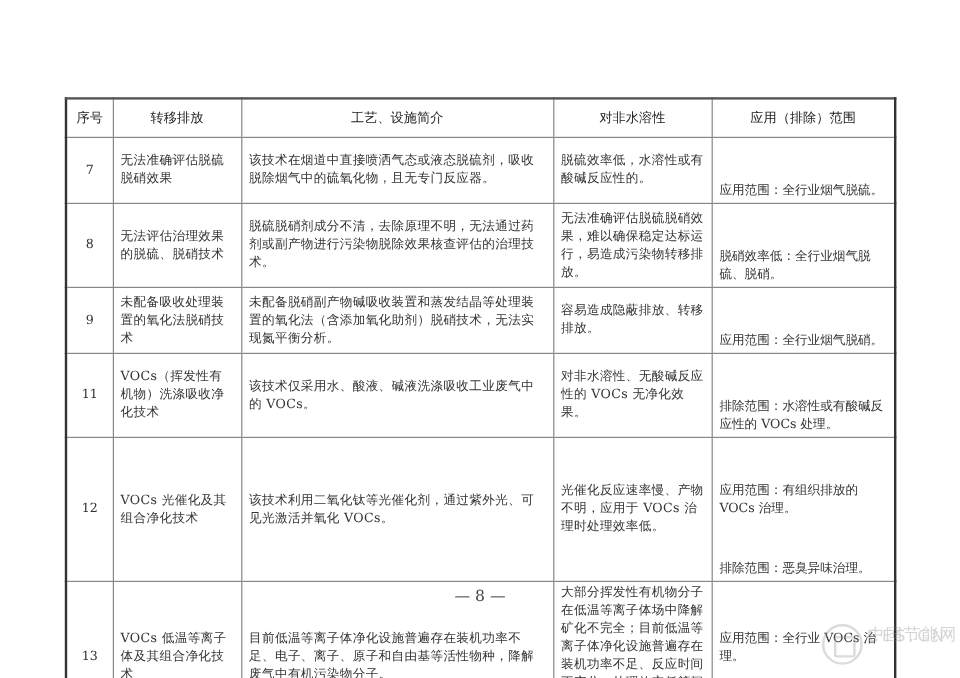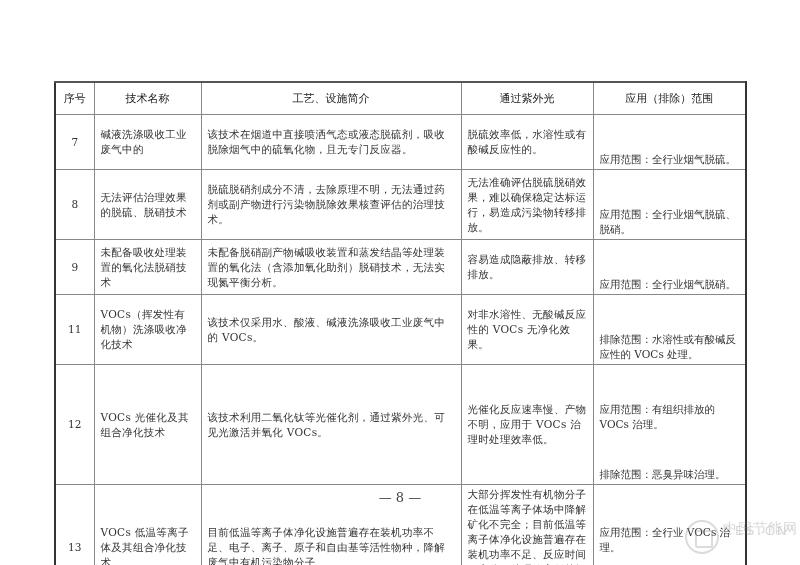--- a/index.html
+++ b/index.html
@@ -58,43 +58,43 @@
   <colgroup>
     <col style="width:39px">
     <col style="width:107px">
     <col style="width:260px">
     <col style="width:132px">
     <col style="width:153px">
   </colgroup>
   <thead>
     <tr>
       <th>序号</th>
-      <th>技术名称</th>
+      <th>转移排放</th>
       <th>工艺、设施简介</th>
-      <th>通过紫外光</th>
+      <th>对非水溶性</th>
       <th>应用（排除）范围</th>
     </tr>
   </thead>
   <tbody>
     <tr class="row-7">
       <td class="num">7</td>
-      <td class="c-name">碱液洗涤吸收工业废气中的</td>
+      <td class="c-name">无法准确评估脱硫脱硝效果</td>
       <td class="c-desc">该技术在烟道中直接喷洒气态或液态脱硫剂，吸收脱除烟气中的硫氧化物，且无专门反应器。</td>
       <td class="c-def">脱硫效率低，水溶性或有酸碱反应性的。</td>
       <td>
         <span class="scope-line">应用范围：全行业烟气脱硫。</span>
       </td>
     </tr>
     <tr class="row-8">
       <td class="num">8</td>
       <td class="c-name">无法评估治理效果的脱硫、脱硝技术</td>
       <td class="c-desc">脱硫脱硝剂成分不清，去除原理不明，无法通过药剂或副产物进行污染物脱除效果核查评估的治理技术。</td>
       <td class="c-def">无法准确评估脱硫脱硝效果，难以确保稳定达标运行，易造成污染物转移排放。</td>
       <td>
-        <span class="scope-line">应用范围：全行业烟气脱硫、脱硝。</span>
+        <span class="scope-line">脱硝效率低：全行业烟气脱硫、脱硝。</span>
       </td>
     </tr>
     <tr class="row-9">
       <td class="num">9</td>
       <td class="c-name">未配备吸收处理装置的氧化法脱硝技术</td>
       <td class="c-desc">未配备脱硝副产物碱吸收装置和蒸发结晶等处理装置的氧化法（含添加氧化助剂）脱硝技术，无法实现氮平衡分析。</td>
       <td class="c-def">容易造成隐蔽排放、转移排放。</td>
       <td>
         <span class="scope-line">应用范围：全行业烟气脱硝。</span>
       </td>

